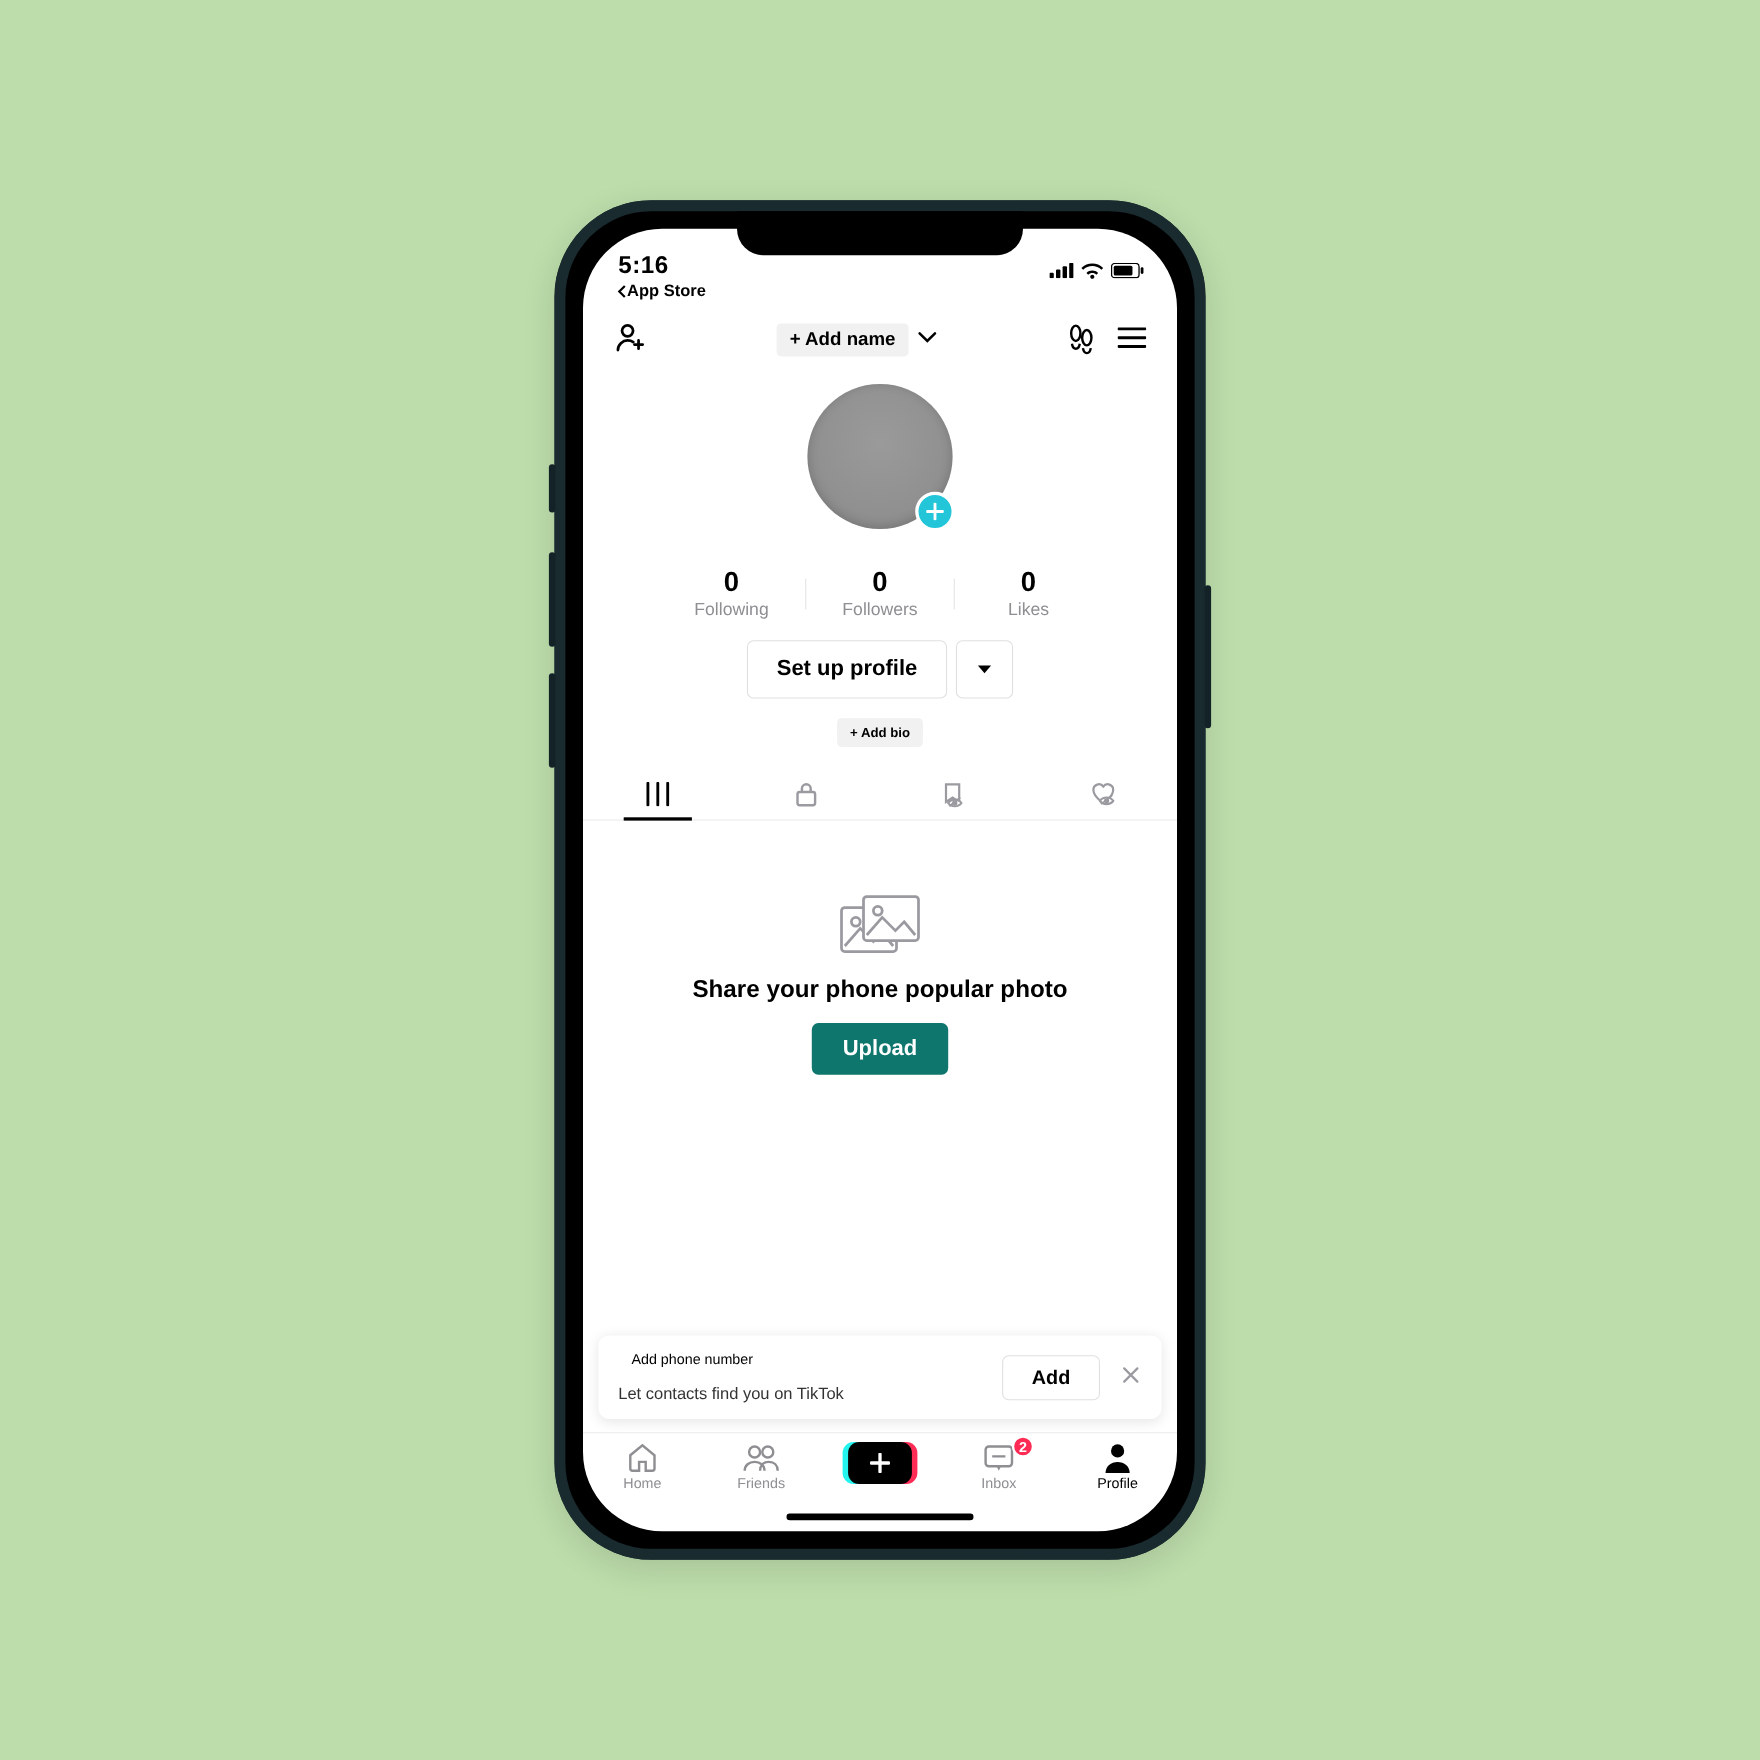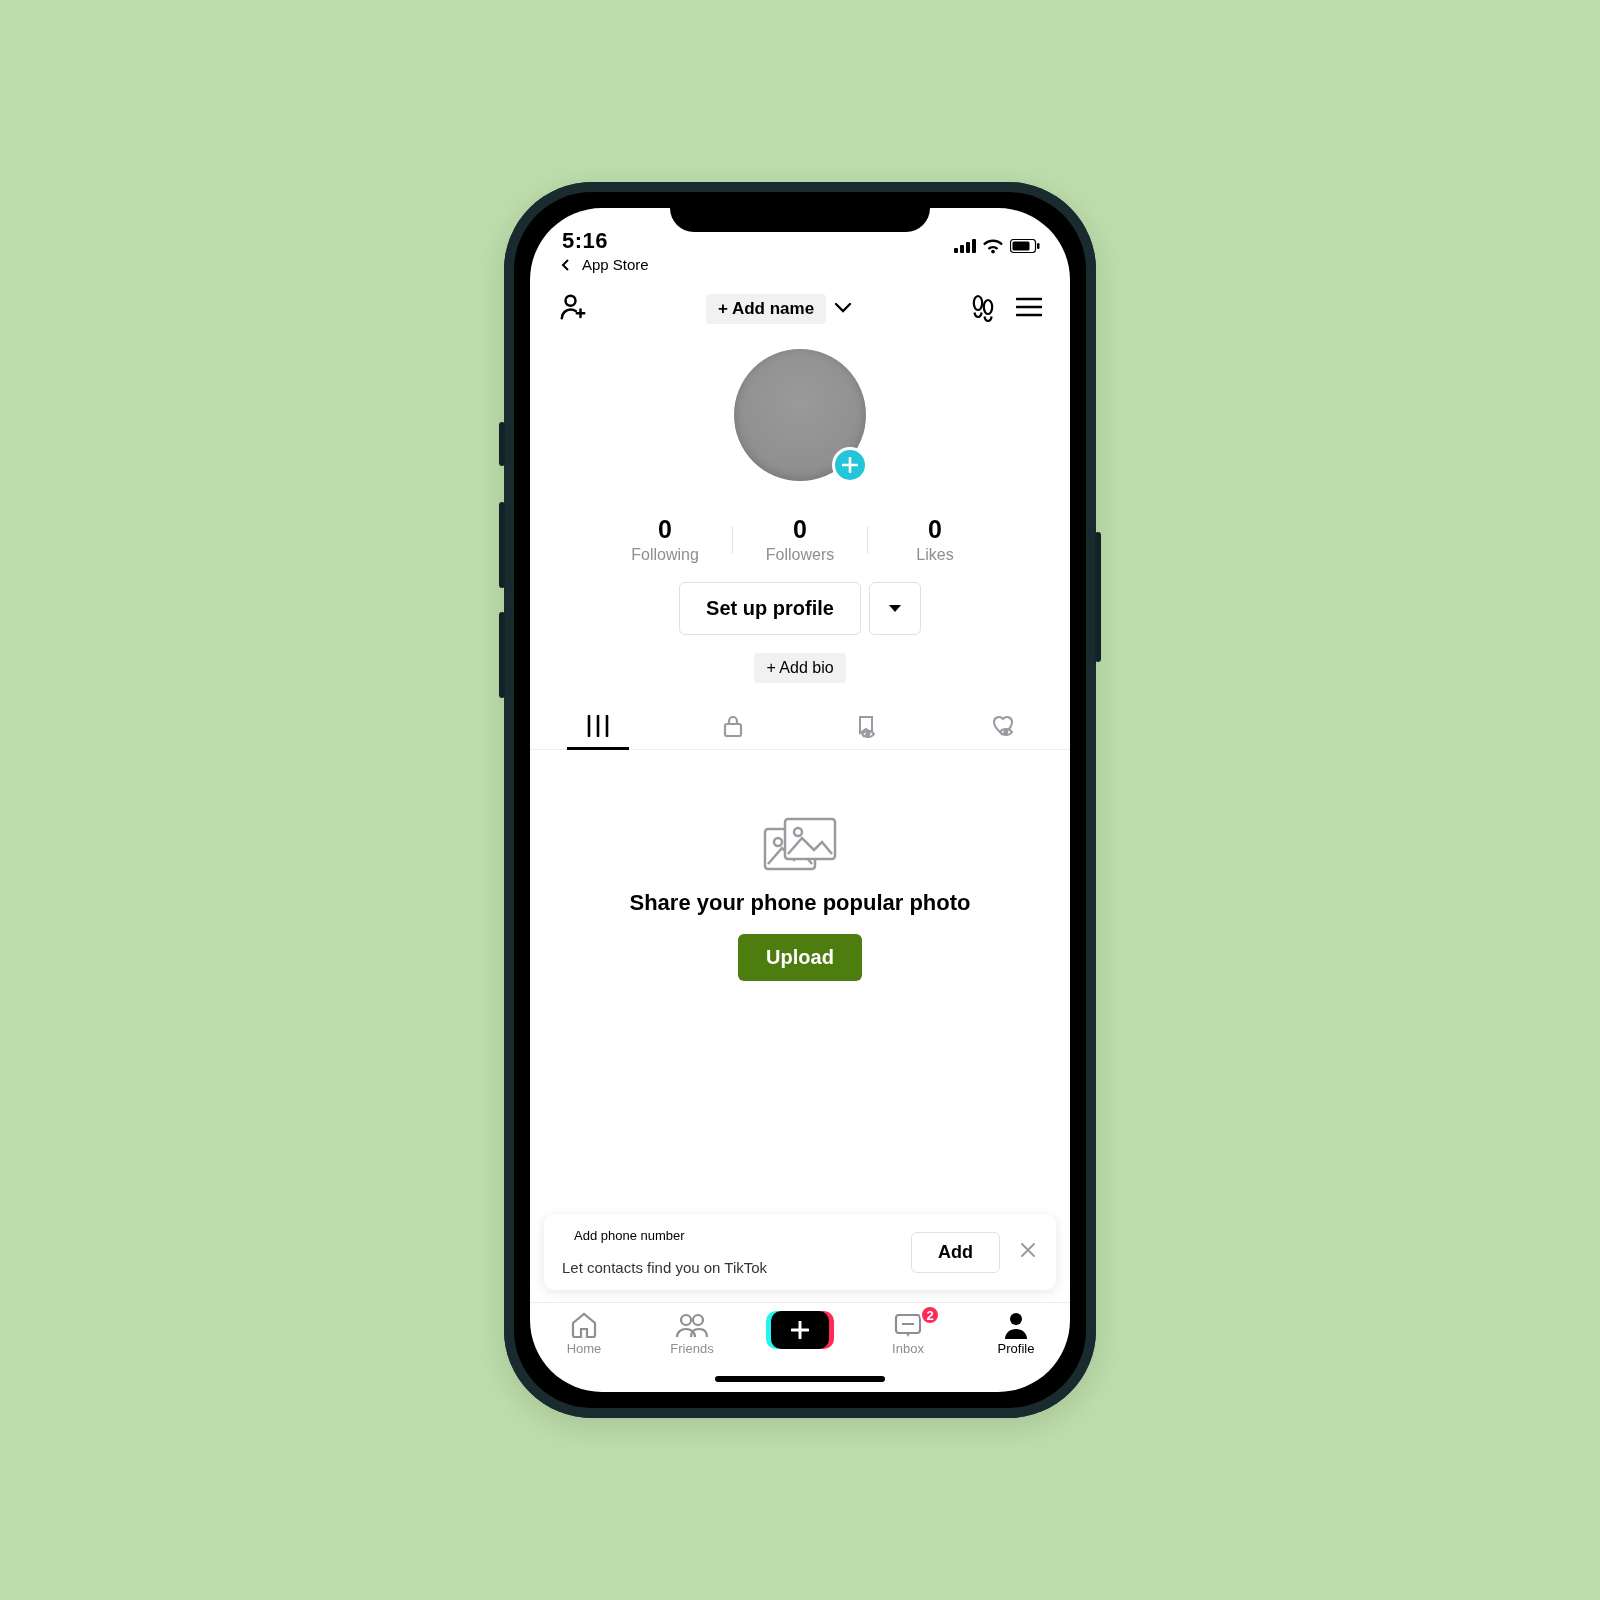--- a/index.html
+++ b/index.html
@@ -14,21 +14,21 @@
   .sbtn { position:absolute; background:#122226; border-radius:4px; }
   .sbtn.s1 { left:-5px; top:240px; width:6px; height:44px; }
   .sbtn.s2 { left:-5px; top:320px; width:6px; height:86px; }
   .sbtn.s3 { left:-5px; top:430px; width:6px; height:86px; }
   .sbtn.s4 { right:-5px; top:350px; width:6px; height:130px; }
 
   
   .status { height:48px; display:flex; align-items:flex-end; justify-content:space-between; padding:0 30px 2px 32px; }
   .time { font-size:22px; font-weight:700; letter-spacing:.5px; }
   .ind { display:flex; align-items:center; gap:6px; }
-  .breadcrumb { padding:0 30px; font-size:15px; font-weight:400; display:flex; align-items:center; gap:12px; }
+  .breadcrumb { padding:0 30px; font-size:15px; font-weight:700; display:flex; align-items:center; gap:0; }
 
   
   .header { margin-top:14px; display:flex; align-items:center; justify-content:space-between; padding:0 28px; height:44px; }
   .add-name { background:#f1f1f2; border-radius:4px; padding:5px 12px; font-size:17px; font-weight:600; color:#000; display:flex; align-items:center; }
   .chev { display:inline-block; margin-left:8px; }
   .header-center{ display:flex; align-items:center; justify-content:center; }
 
   
   .avatar-wrap { margin-top:18px; display:flex; justify-content:center; }
   .avatar { position:relative; width:132px; height:132px; border-radius:50%; background:radial-gradient(circle at 50% 40%, #9a9a9a, #8a8a8a); box-shadow:inset 0 -2px 10px rgba(0,0,0,.18); }
@@ -38,33 +38,33 @@
   .stats { margin-top:34px; display:flex; justify-content:center; gap:0; }
   .stat { width:130px; text-align:center; }
   .stat-num { font-size:25px; font-weight:800; }
   .stat-lbl { font-size:16px; color:#8e8e93; margin-top:2px; }
   .div { width:1px; height:28px; background:#e4e4e6; align-self:center; margin:0 2px; }
 
   
   .setup-row { margin-top:18px; display:flex; justify-content:center; gap:8px; }
   .btn-outline { border:1px solid #e0e0e2; background:#fff; border-radius:6px; padding:14px 26px; font-size:20px; font-weight:700; }
   .btn-dd { border:1px solid #e0e0e2; background:#fff; border-radius:6px; width:52px; display:flex; align-items:center; justify-content:center; }
-  .add-bio { margin:18px auto 0; display:inline-flex; background:#f1f1f2; border-radius:4px; padding:6px 12px; font-size:16px; font-weight:400; }
+  .add-bio { margin:18px auto 0; display:inline-flex; background:#f1f1f2; border-radius:4px; padding:6px 12px; font-size:12px; font-weight:700; }
   .center { text-align:center }
 
   
   .tabs { margin-top:20px; border-bottom:1px solid #ececee; display:flex; }
   .tab { flex:1; display:flex; align-items:center; justify-content:center; height:46px; position:relative; color:#9a9aa0; }
   .tab.active { color:#000; }
   .tab.active::after { content:""; position:absolute; bottom:-1px; left:50%; transform:translateX(-50%); width:62px; height:3px; background:#000; }
 
   
   .empty { flex:1; display:flex; flex-direction:column; align-items:center; padding-top:66px; }
   .empty h2 { margin-top:16px; font-size:22px; font-weight:800; }
-  .btn-red { margin-top:18px; background:#4d7c0f; color:#fff; border:none; border-radius:6px; padding:12px 28px; font-size:20px; font-weight:700; }
+  .btn-red { margin-top:18px; background:#0f766e; color:#fff; border:none; border-radius:6px; padding:12px 28px; font-size:20px; font-weight:700; }
 
   
   .banner { margin:0 14px 12px; background:#fff; border-radius:10px; box-shadow:0 2px 12px rgba(0,0,0,.10); display:flex; align-items:center; padding:14px 14px 14px 18px; gap:14px; }
   .banner-t h3 { font-size:13px; font-weight:400;margin-left:12px; }
   .banner-t p { font-size:15px; color:#333; margin-top:16px; }
   .banner-add { margin-left:auto; border:1px solid #e0e0e2; border-radius:6px; padding:9px 26px; font-size:18px; font-weight:700; background:#fff; }
   .banner-x { color:#9a9aa0; padding:6px; }
 
   
   .bnav { height:90px; border-top:1px solid #ececee; display:flex; align-items:flex-start; padding-top:8px; }

